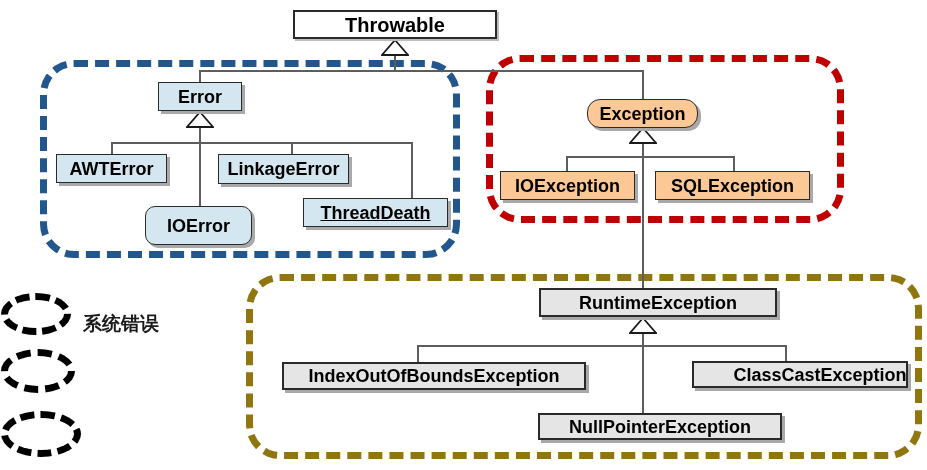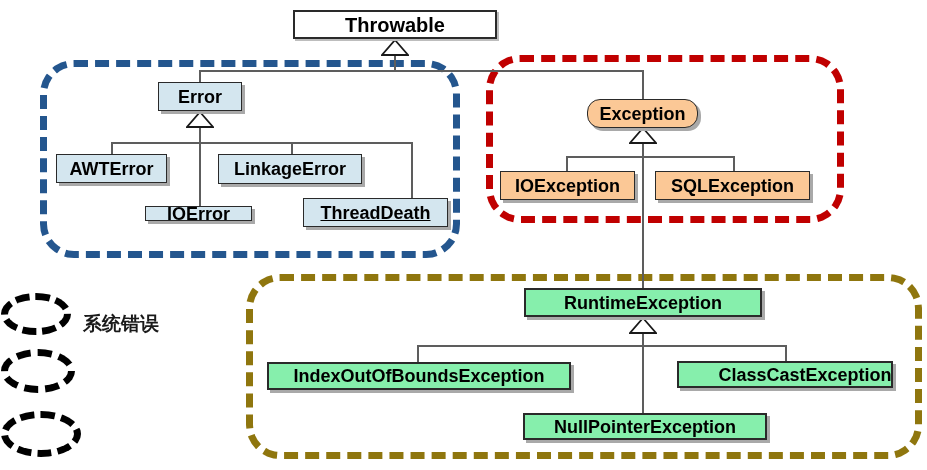--- a/index.html
+++ b/index.html
@@ -11,21 +11,21 @@
     position:absolute;box-sizing:border-box;
     display:flex;align-items:center;justify-content:center;
     font-weight:bold;color:#000;white-space:nowrap;
     border:1.6px solid #2a2a2a;
     box-shadow:3px 3px 0 #a9a9a9;
     font-size:18px;line-height:1;
   }
   .node--white{background:#ffffff;border-width:2px;box-shadow:2px 2px 0 #bdbdbd;font-size:20px;}
   .node--blue{background:#d4e6ef;}
   .node--peach{background:#fbc896;}
-  .node--yellow{background:#86efac;border-width:2px;}
+  .node--yellow{background:#e5e5e5;border-width:2px;margin-left:15px;}
 
   
   .group{position:absolute;box-sizing:border-box;border:7px dashed;border-radius:34px;background:transparent;}
   .group--blue{border-color:#24568e;}
   .group--red{border-color:#c00000;}
   .group--olive{border-color:#8f760e;}
 
   
   .line{position:absolute;background:#5d5d5d;}
   .line.h{height:1.6px;}
@@ -78,22 +78,22 @@
       <polygon points="14,1 27,16 1,16" fill="#ffffff" stroke="#1a1a1a" stroke-width="1.8"></polygon>
     </svg>
   <svg class="tri" style="left:629px;top:317px;" viewBox="0 0 28 17">
       <polygon points="14,1 27,16 1,16" fill="#ffffff" stroke="#1a1a1a" stroke-width="1.8"></polygon>
     </svg>
 
   <div class="node node--white" style="left:293px;top:10px;width:204px;height:29px;">Throwable</div>
 
   <div class="node node--blue" style="left:158px;top:82px;width:84px;height:29px;">Error</div>
   <div class="node node--blue" style="left:56px;top:154px;width:111px;height:29px;text-align:center;">AWTError</div>
-  <div class="node node--blue" style="left:218px;top:154px;width:144px;height:30px;">LinkageError</div>
-  <div class="node node--blue" style="left:145px;top:206px;width:107px;height:15px;">IOError</div>
+  <div class="node node--blue" style="left:218px;top:154px;width:131px;height:30px;">LinkageError</div>
+  <div class="node node--blue" style="left:145px;top:206px;width:107px;height:39px;border-radius:10px;">IOError</div>
   <div class="node node--blue" style="left:303px;top:198px;width:145px;height:29px;text-decoration:underline;">ThreadDeath</div>
 
   <div class="node node--peach" style="left:587px;top:99px;width:111px;height:29px;border-radius:13px;">Exception</div>
   <div class="node node--peach" style="left:500px;top:171px;width:135px;height:29px;">IOException</div>
   <div class="node node--peach" style="left:655px;top:171px;width:155px;height:29px;">SQLException</div>
 
   <div class="node node--yellow" style="left:524px;top:288px;width:238px;height:29px;">RuntimeException</div>
   <div class="node node--yellow" style="left:267px;top:362px;width:304px;height:28px;">IndexOutOfBoundsException</div>
   <div class="node node--yellow" style="left:677px;top:361px;width:216px;height:27px;padding-left:40px;">ClassCastException</div>
   <div class="node node--yellow" style="left:523px;top:413px;width:244px;height:27px;">NullPointerException</div>

